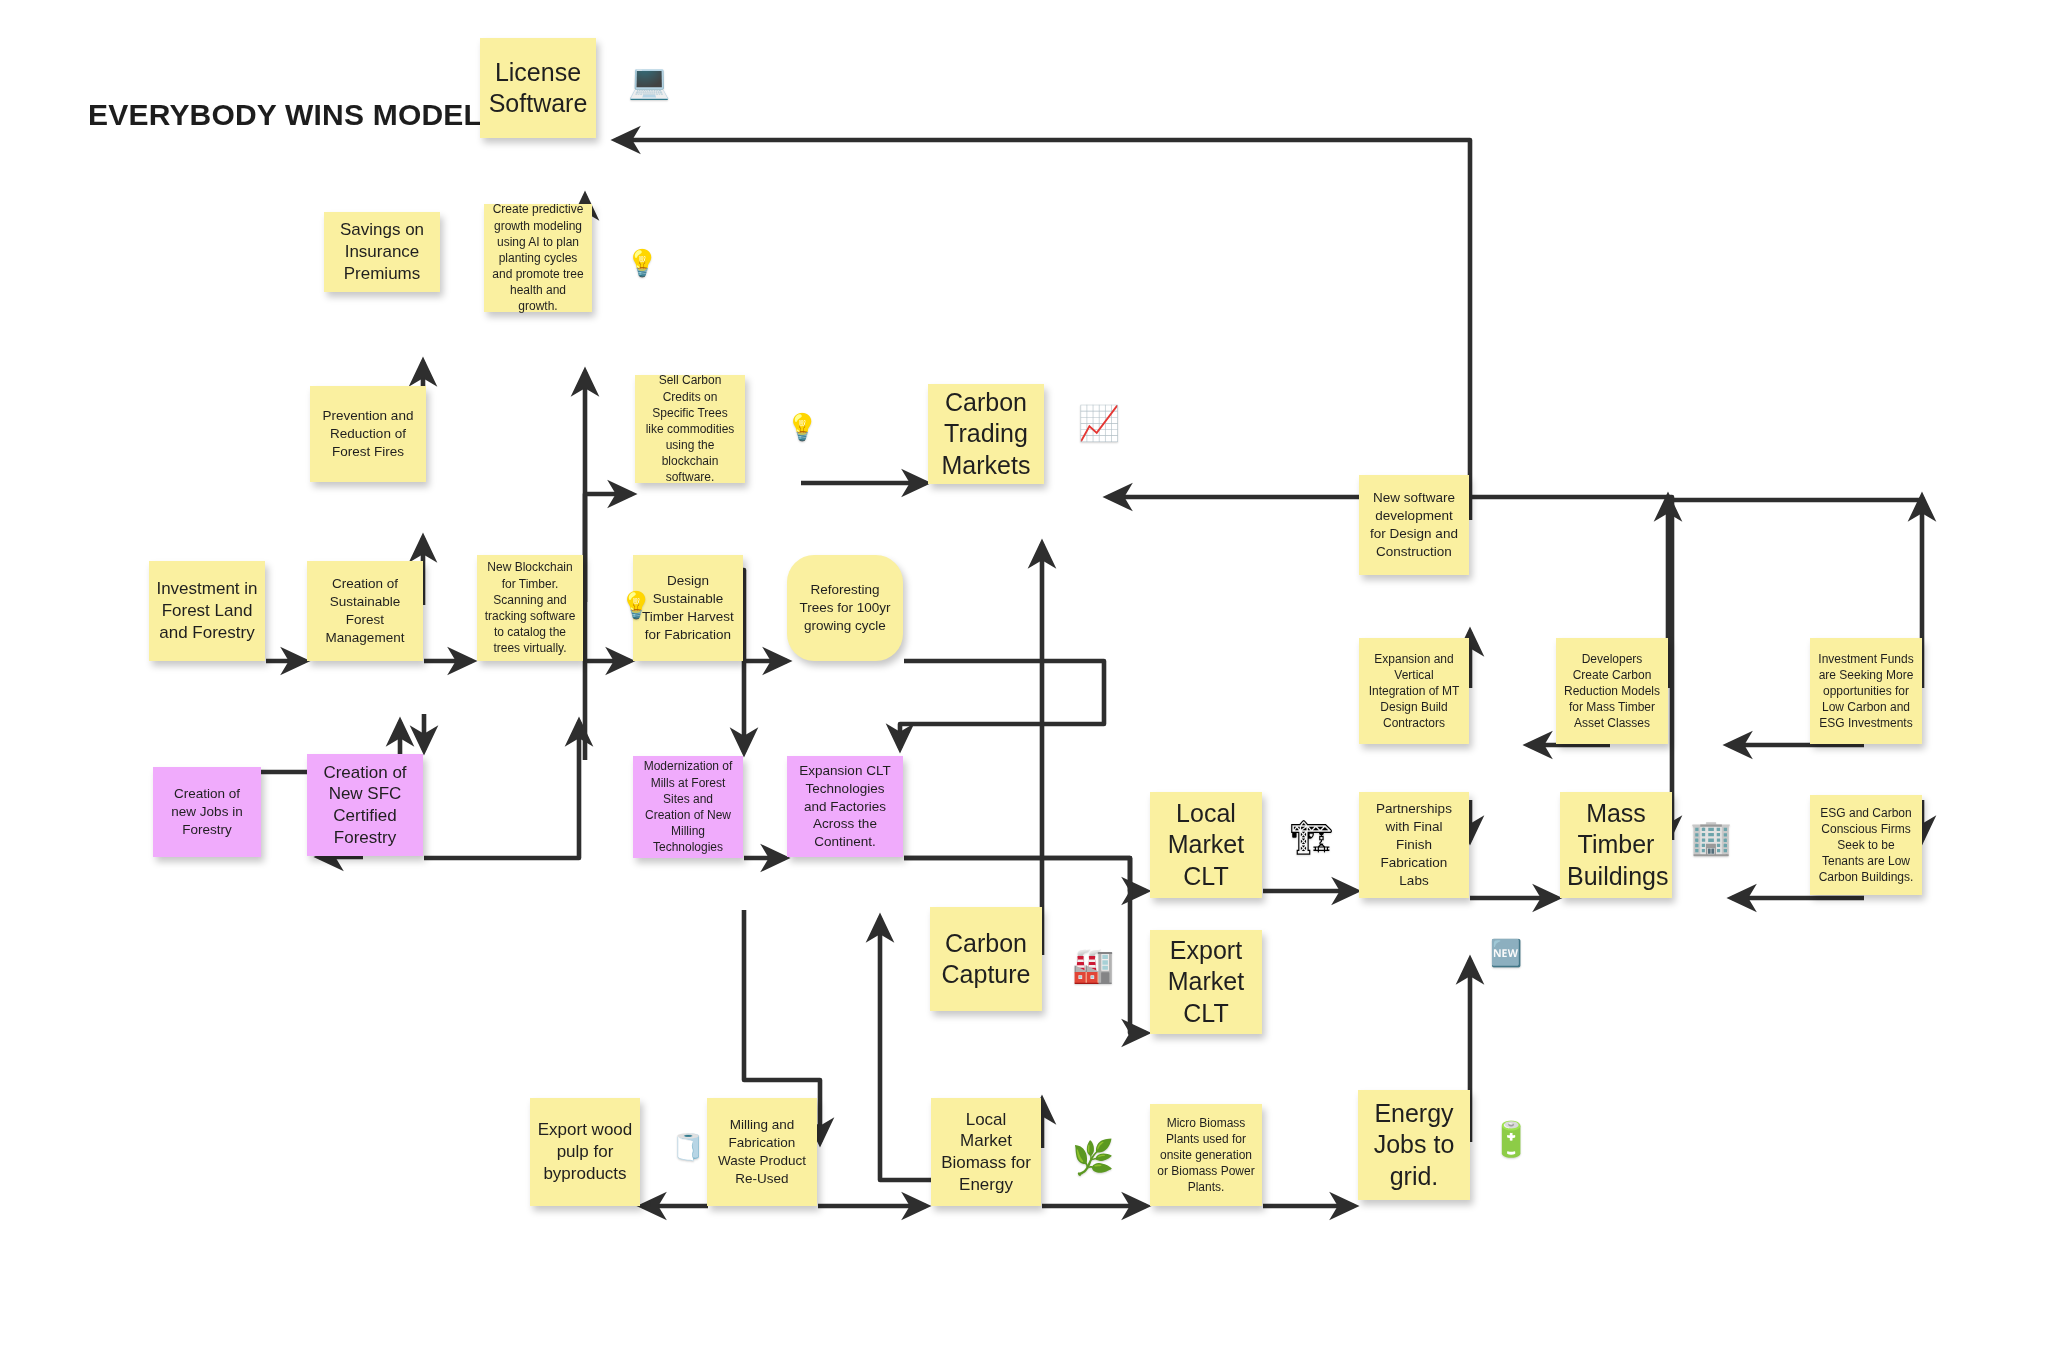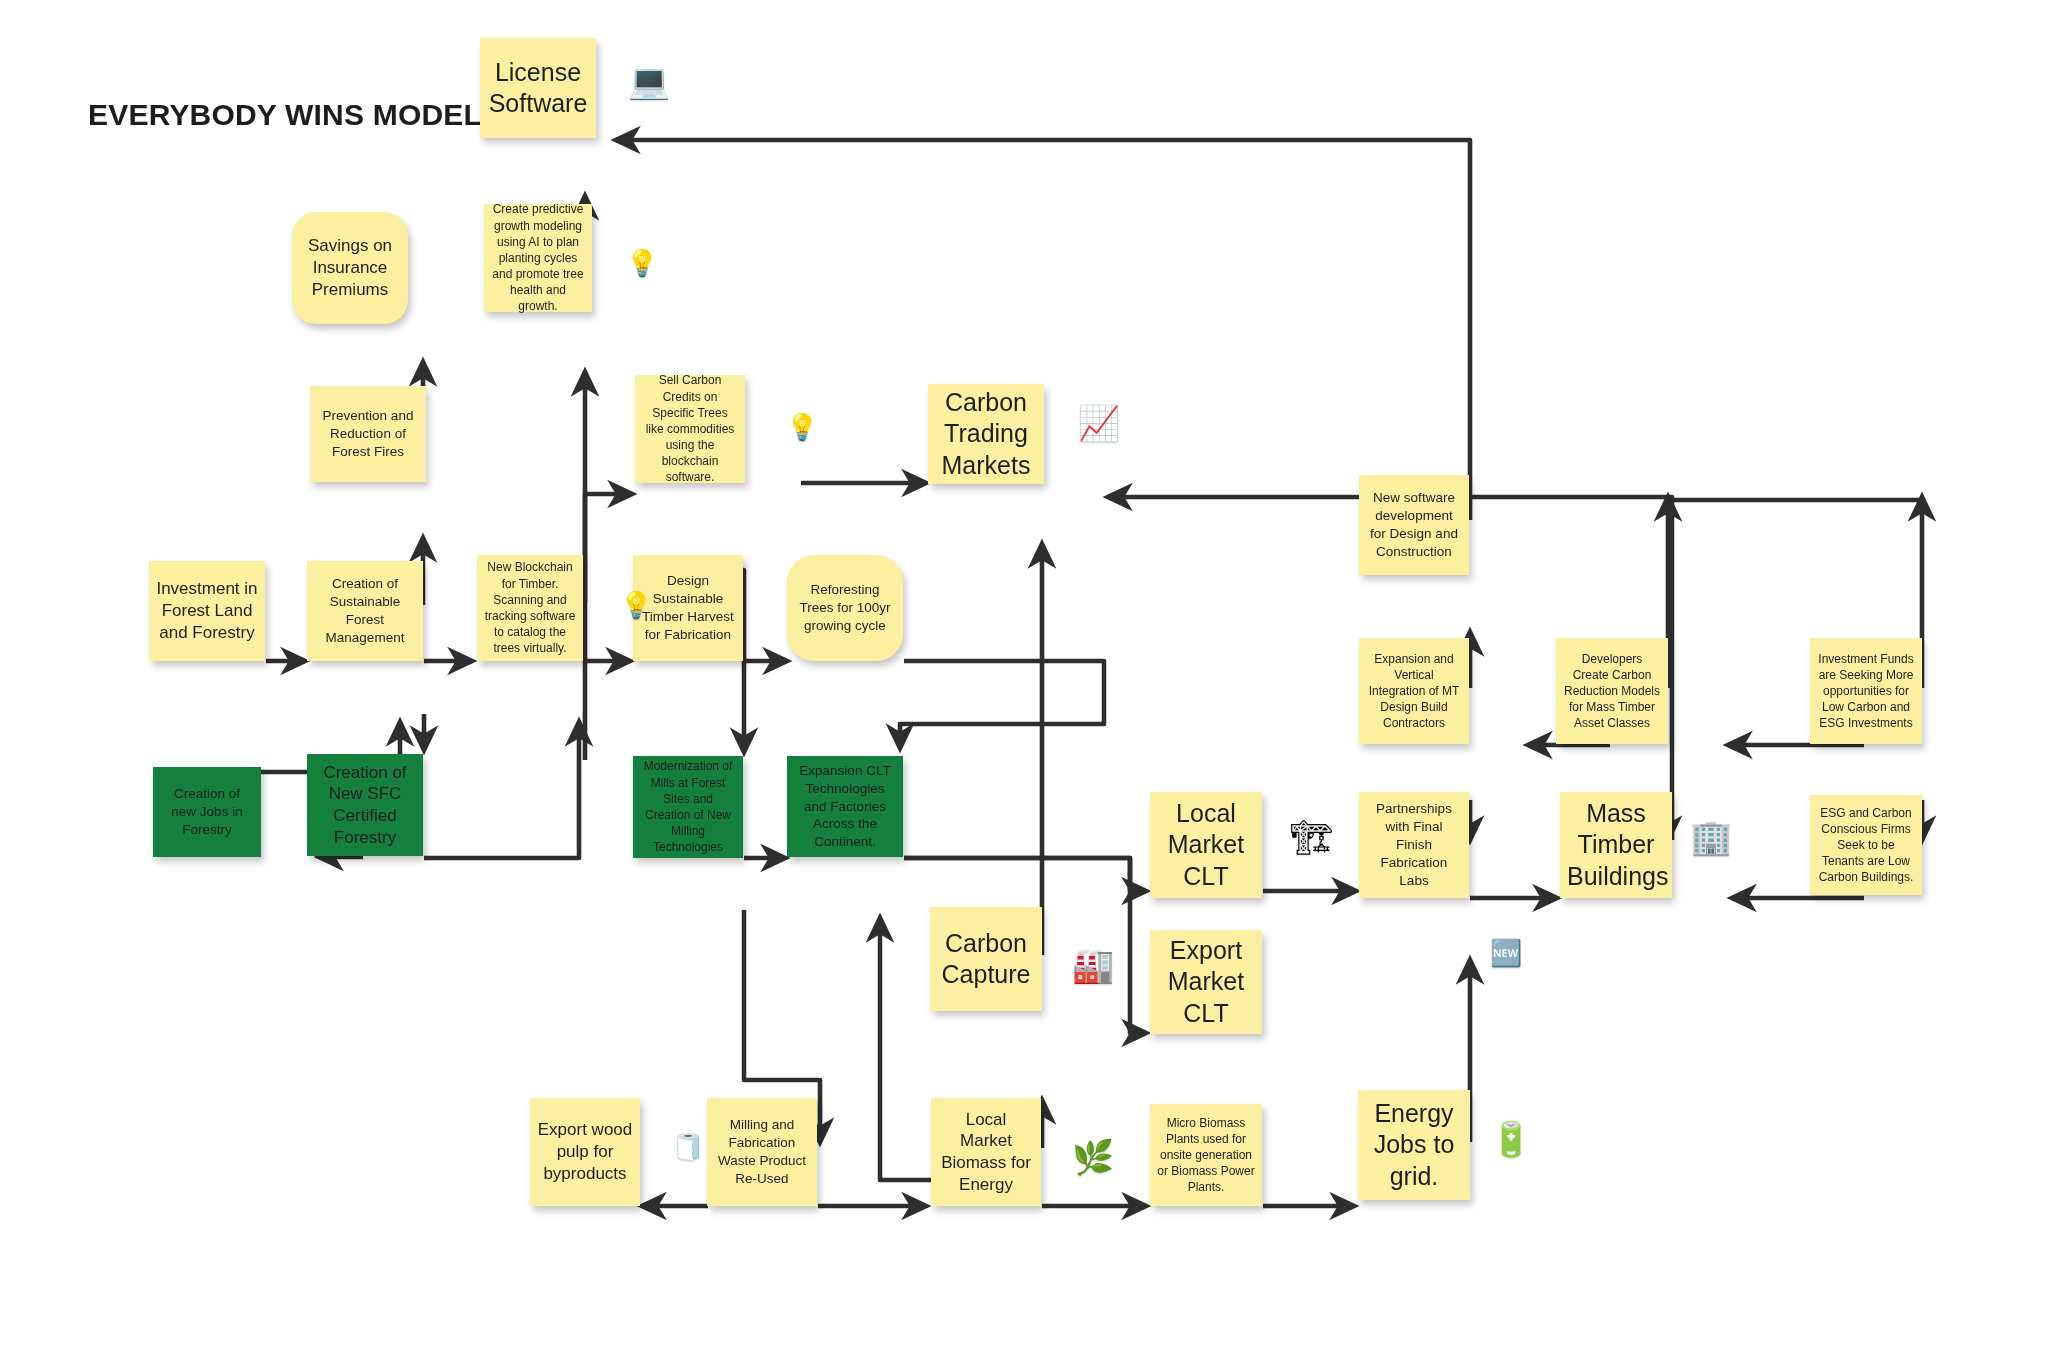--- a/index.html
+++ b/index.html
@@ -8,21 +8,21 @@
   #canvas{position:absolute;inset:0;width:2048px;height:1345px;}
   #edges{position:absolute;left:0;top:0;width:2048px;height:1345px;pointer-events:none;}
 
   .title{position:absolute;left:88px;top:98px;font-size:30px;font-weight:bold;
          letter-spacing:.2px;color:#1d1d1d;white-space:nowrap;}
 
   .note{position:absolute;box-sizing:border-box;display:flex;align-items:center;
         justify-content:center;text-align:center;color:#1f1f1f;
         background:#faf0a0;box-shadow:3px 5px 7px rgba(0,0,0,.22);
         padding:6px 7px;line-height:1.22;}
-  .note.orange{background:#15803d;}
+  .note.orange{background:#f0abfc;}
   .note .txt{display:block;width:100%;}
 
   
   .big .txt{font-size:25px;line-height:1.26;}
   .mid .txt{font-size:17px;line-height:1.28;}
   .small .txt{font-size:13.5px;line-height:1.33;}
   .tiny .txt{font-size:12px;line-height:1.35;text-align:center;}
 
   .emoji{position:absolute;font-size:34px;line-height:1;z-index:5;
          text-shadow:0 1px 2px rgba(0,0,0,.18);}
@@ -128,21 +128,21 @@
     <g fill="none" stroke="#2e2e2e" stroke-width="4.6" stroke-linecap="round">
 
       <path d="M1668 500 H1922"></path>
     </g>
   </svg>
 
   <div id="notes-layer">
       <div class="note big" style="left: 480px; top: 38px; width: 116px; height: 100px; align-items: center;">
         <span class="txt">License Software</span>
       </div>
-      <div class="note mid" style="left: 292px; top: 212px; width: 116px; height: 112px; border-radius: 24px;">
+      <div class="note mid" style="left: 324px; top: 212px; width: 116px; height: 80px;">
         <span class="txt">Savings on Insurance Premiums</span>
       </div>
       <div class="note tiny" style="left: 484px; top: 204px; width: 108px; height: 108px;">
         <span class="txt">Create predictive growth modeling using AI to plan planting cycles and promote tree health and growth.</span>
       </div>
       <div class="note small" style="left: 310px; top: 386px; width: 116px; height: 96px;">
         <span class="txt">Prevention and Reduction of Forest Fires</span>
       </div>
       <div class="note tiny" style="left: 635px; top: 375px; width: 110px; height: 108px;">
         <span class="txt">Sell Carbon Credits on Specific Trees like commodities using the blockchain software.</span>

